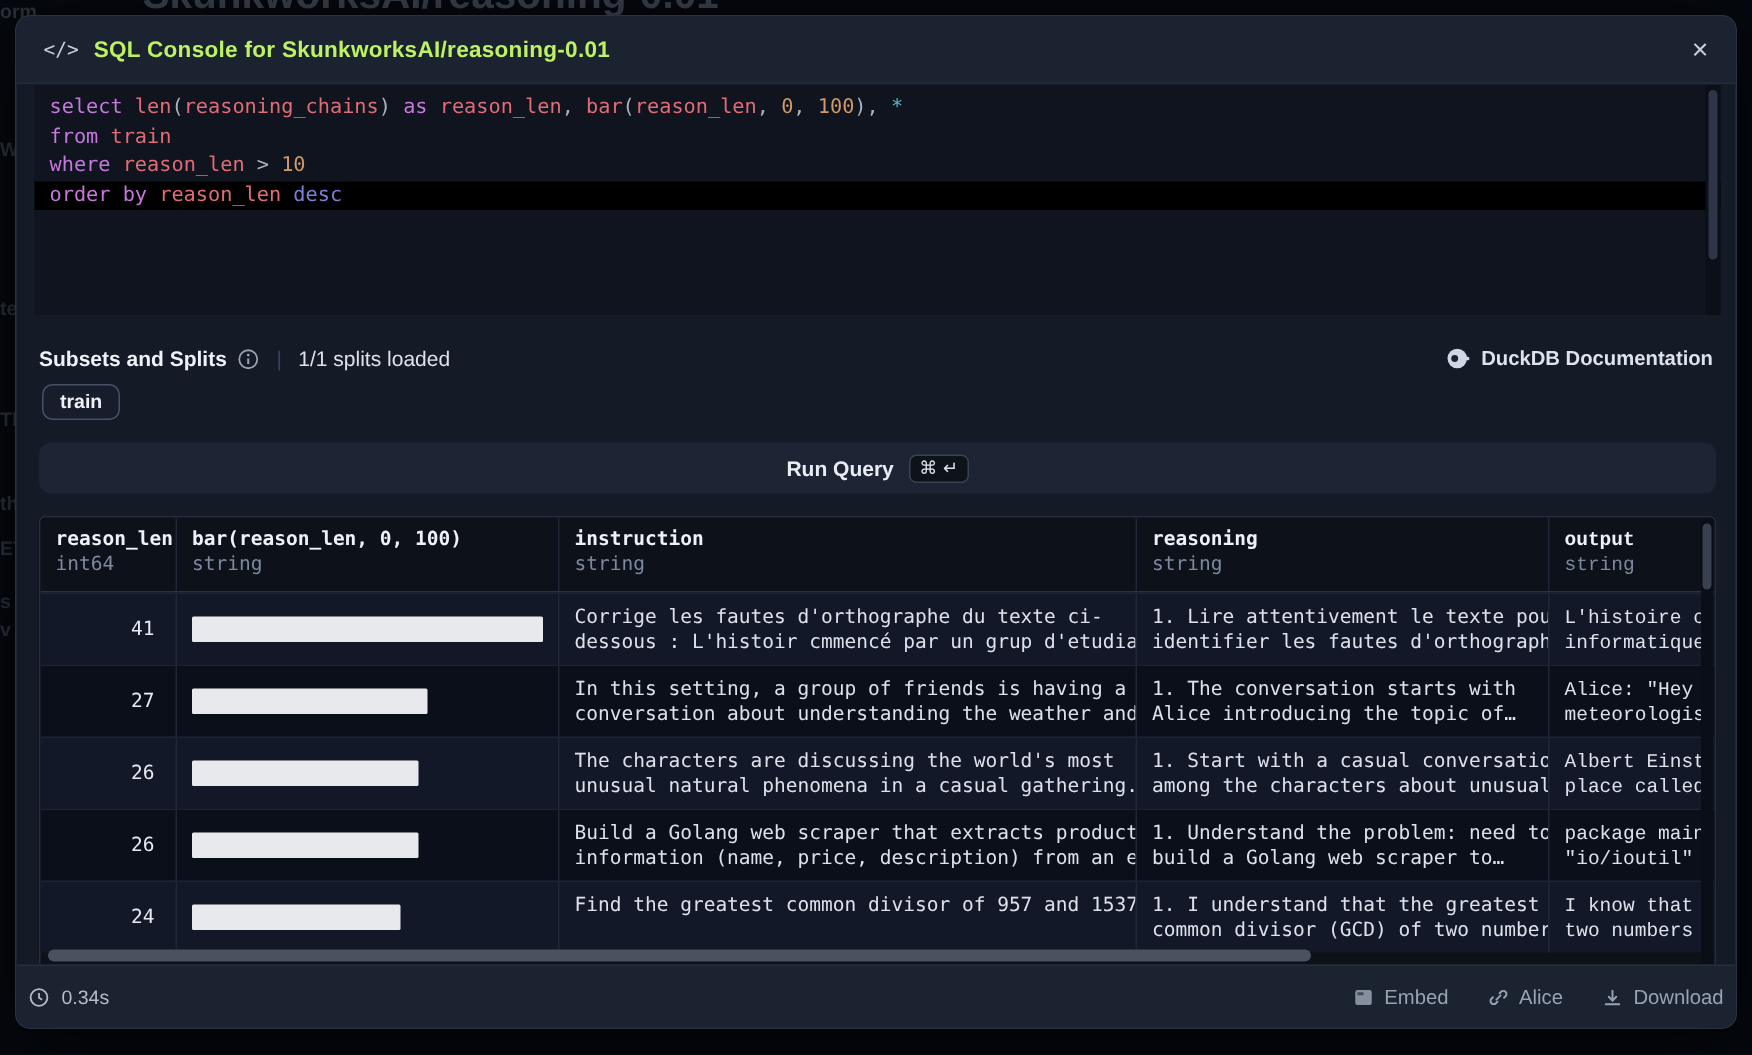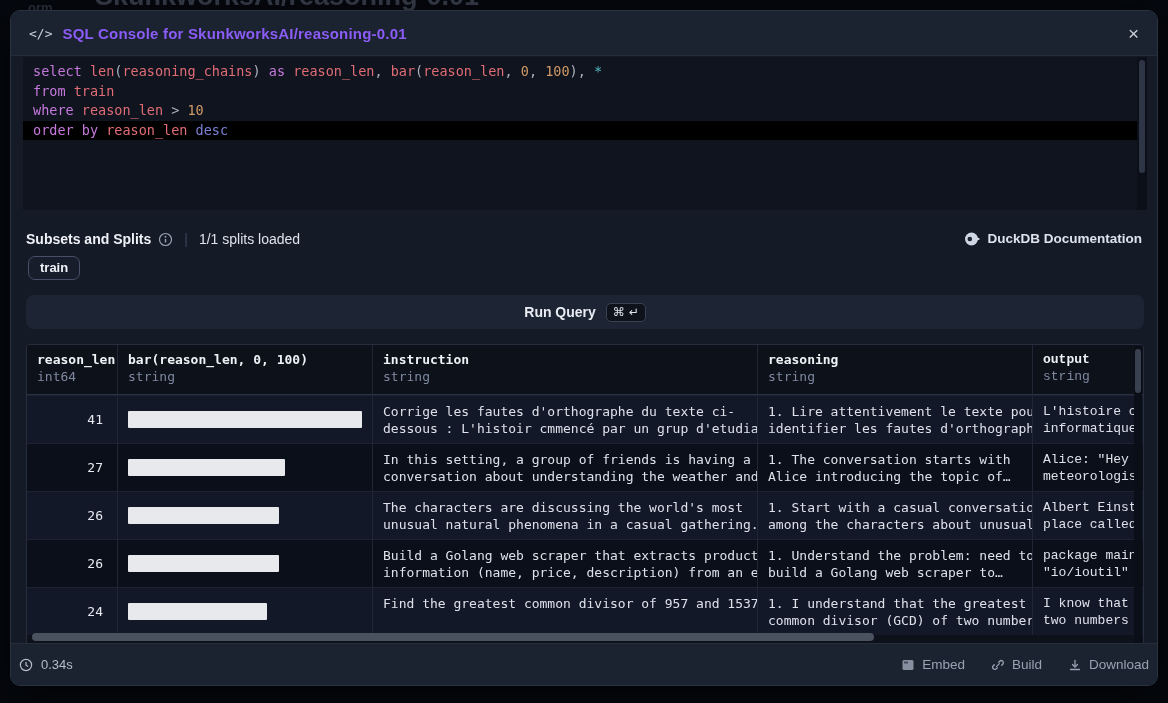--- a/index.html
+++ b/index.html
@@ -3,35 +3,35 @@
 <meta charset="utf-8">
 <style>
   * { box-sizing: border-box; margin: 0; padding: 0; }
   html, body { width: 1168px; height: 703px; overflow: hidden; }
   body { background: #05080e; font-family: "Liberation Sans", sans-serif; position: relative; }
 
   
   .backdrop { position: absolute; inset: 0; background: #05080e; }
   .backdrop-title { position: absolute; top: -19px; left: 95px; font-size: 27px; font-weight: 700;
     color: #5a6374; opacity: .6; white-space: nowrap; }
-  .frag { position: absolute; left: 0; color: #5a6374; opacity: .45; font-weight: 700; font-size: 13px; padding-left: 28px; }
+  .frag { position: absolute; left: 0; color: #5a6374; opacity: .45; font-weight: 700; font-size: 13px; }
   .frag:nth-of-type(2){ top: 92px; } .frag:nth-of-type(3){ top: 198px; }
   .frag:nth-of-type(4){ top: 272px; } .frag:nth-of-type(5){ top: 328px; }
   .frag:nth-of-type(6){ top: 358px; } .frag:nth-of-type(7){ top: 393px; }
   .frag:nth-of-type(8){ top: 412px; } .frag:nth-of-type(9){ top: 430px; }
 
   
   .modal { position: absolute; left: 10px; top: 10px; width: 1148px; height: 676px;
     background: #141a26; border: 1px solid #2a3140; border-radius: 10px;
     box-shadow: 0 12px 50px rgba(0,0,0,.65); overflow: hidden; }
 
   .modal-header { position: absolute; top: 0; left: 0; right: 0; height: 45px;
     background: #1b2230; border-bottom: 1px solid #252d3c; display: flex; align-items: center; padding: 0 18px; }
   .code-glyph { font-family: "DejaVu Sans Mono", monospace; font-size: 13px; color: #c7cedb; margin-right: 10px; }
-  .modal-title { font-size: 15px; font-weight: 700; color: #8b5cf6; letter-spacing: .2px; }
+  .modal-title { font-size: 15px; font-weight: 700; color: #bef264; letter-spacing: .2px; }
   .close-btn { margin-left: auto; color: #c8cdd6; font-size: 19px; line-height: 19px; cursor: pointer;
     background: none; border: none; font-family: "Liberation Sans", sans-serif; }
 
   
   .editor { position: absolute; top: 46px; left: 12px; width: 1124px; height: 153px;
     background: #0f141f; font-family: "DejaVu Sans Mono", monospace; font-size: 13.5px; }
   .code-line { position: relative; height: 19.5px; line-height: 19.5px; padding-left: 10px; white-space: pre; }
   .code-lines { padding-top: 5px; }
   .code-line.active { background: #000000; }
   .tok-kw { color: #c678dd; } .tok-id { color: #e06c75; } .tok-pu { color: #abb2bf; }
@@ -277,21 +277,21 @@
         <span>Embed</span>
       </button>
       <button class="footer-btn">
         <span class="icon">
           <svg width="14" height="14" viewBox="0 0 14 14" fill="none" stroke="currentColor" stroke-width="1.3" stroke-linecap="round">
               <path d="M5.6 8.4l2.8-2.8"></path>
               <path d="M7.7 4.2l1-1a2.1 2.1 0 0 1 3 3l-1 1"></path>
               <path d="M6.3 9.8l-1 1a2.1 2.1 0 0 1-3-3l1-1"></path>
             </svg>
         </span>
-        <span>Build</span>
+        <span>Alice</span>
       </button>
       <button class="footer-btn">
         <span class="icon">
           <svg width="14" height="14" viewBox="0 0 14 14" fill="none" stroke="currentColor" stroke-width="1.3" stroke-linecap="round">
               <path d="M7 2.5v6"></path>
               <path d="M4.5 6.5L7 9l2.5-2.5"></path>
               <path d="M2.5 11.5h9"></path>
             </svg>
         </span>
         <span>Download</span>

